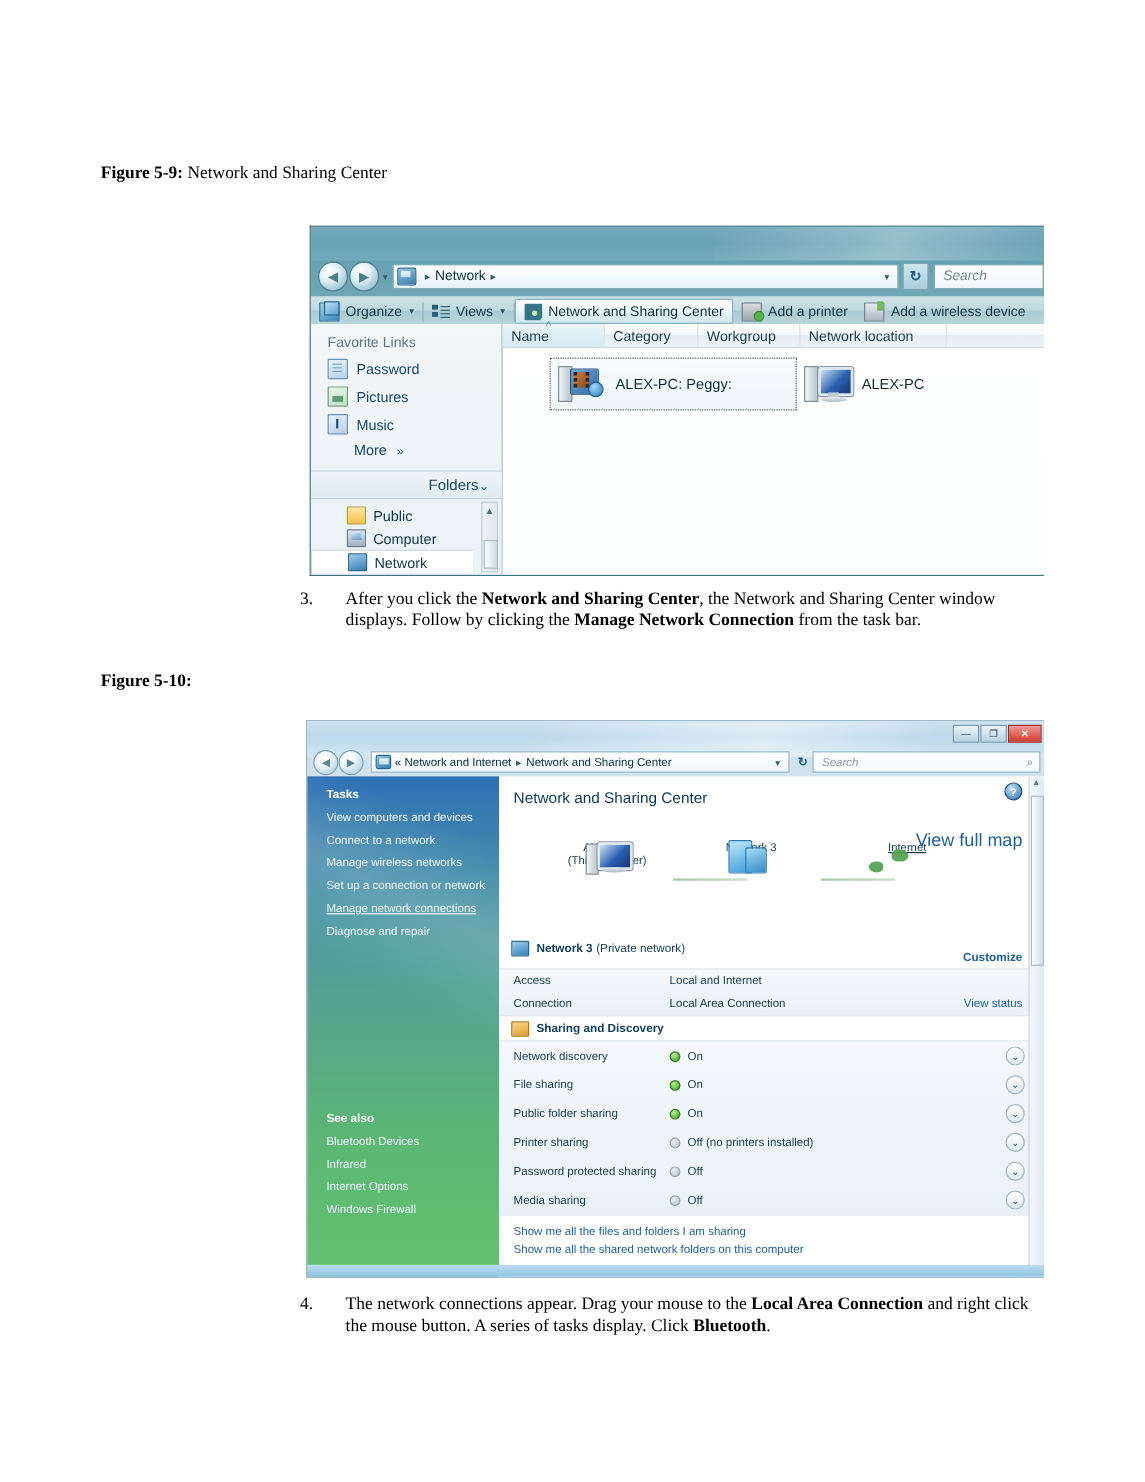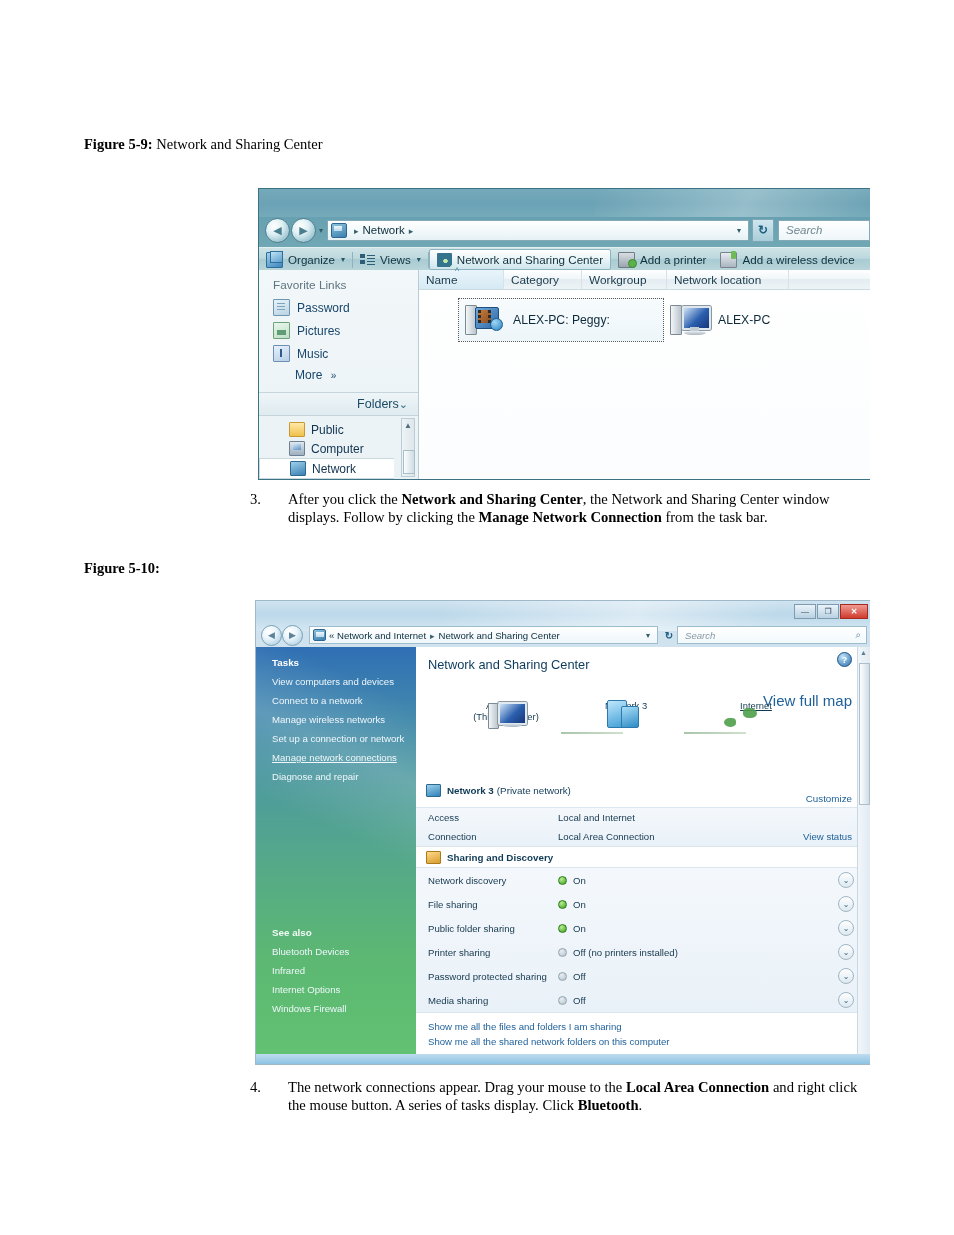--- a/index.html
+++ b/index.html
@@ -333,21 +333,21 @@
   .pcicon2 .mon{position:absolute;left:12px;top:2px;width:25px;height:19px;background:linear-gradient(135deg,#cfe4f7 0%,#2b5fae 55%,#17357a 100%);border:2px solid #e2e9ef;border-radius:2px;box-shadow:0 0 0 1px #8a98a4;}
   .pcicon2 .base{position:absolute;left:16px;top:23px;width:20px;height:4px;background:linear-gradient(180deg,#e7edf2,#aab6c0);border-radius:50%;}
 
   .sect-hdr{display:flex;align-items:center;justify-content:space-between;padding:4px 18px 3px 10px;font-size:9.8px;color:#0f3a56;}
   .sect-hdr .lft{display:flex;align-items:center;}
   .sect-hdr .sico{width:13px;height:11px;margin-right:6px;border-radius:1px;}
   .sico-net{background:linear-gradient(160deg,#9fd0ea,#2f83bb);border:1px solid #2c6990;}
   .sico-share{background:linear-gradient(160deg,#ffd98a,#d79c2e);border:1px solid #ab7a1d;}
   .sect-hdr .nm{font-weight:bold;}
   .sect-hdr .sub{font-weight:normal;margin-left:3px;}
-  .sect-hdr .rgt{color:#1d5f99;font-weight:normal;margin-top:17px;}
+  .sect-hdr .rgt{color:#1d5f99;font-weight:bold;margin-top:17px;}
   .rowbox{background:linear-gradient(180deg,#f4f8fc,#e9f1f8);border-top:1px solid #dbe6ef;border-bottom:1px solid #dbe6ef;}
   .drow{display:flex;align-items:center;font-size:9.6px;color:#16384f;padding:4px 18px 4px 12px;}
   .drow .lbl{width:130px;flex:0 0 auto;}
   .drow .val{flex:1 1 auto;}
   .drow .act{color:#1d5f99;flex:0 0 auto;}
   .srow{display:flex;align-items:center;font-size:9.6px;color:#16384f;padding:4px 16px 4px 12px;}
   .srow .lbl{width:130px;flex:0 0 auto;}
   .srow .dot{width:7px;height:7px;border-radius:50%;margin-right:6px;flex:0 0 auto;}
   .srow .dot.on{background:radial-gradient(circle at 35% 30%,#b6f08e,#3f9c23);border:1px solid #2f7a19;}
   .srow .dot.off{background:radial-gradient(circle at 35% 30%,#e8eef2,#b4c2cb);border:1px solid #93a3ad;}

